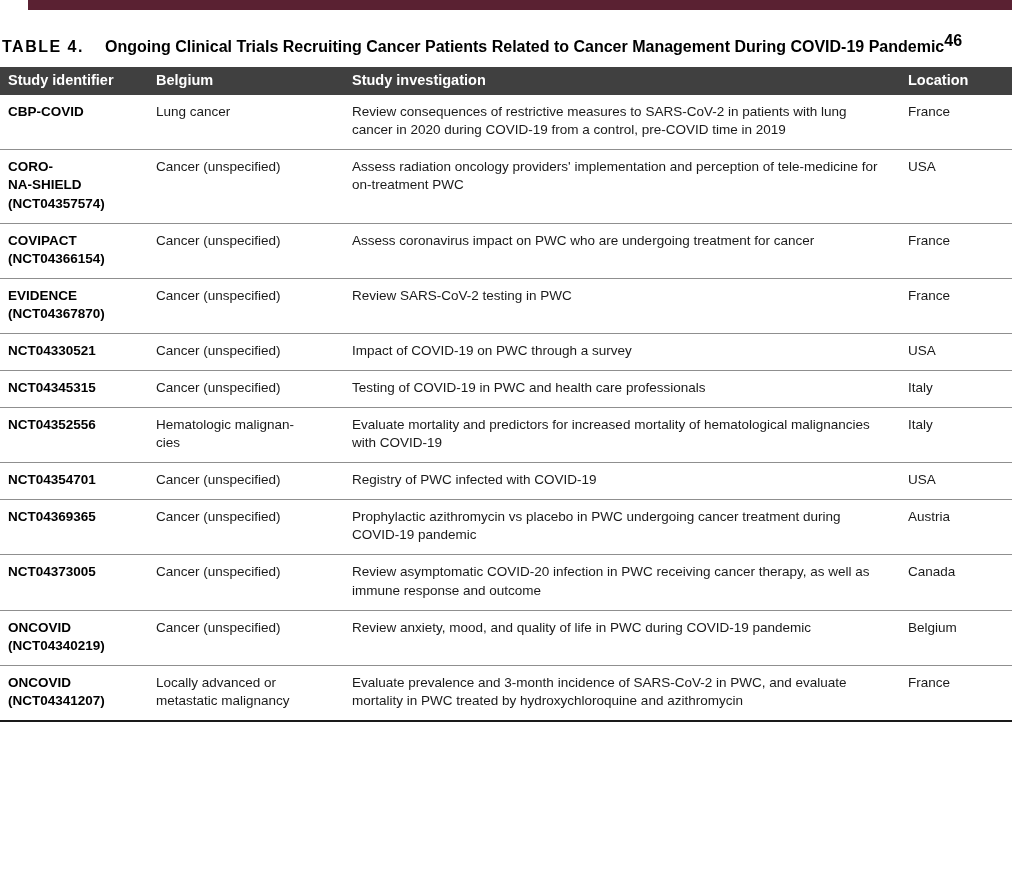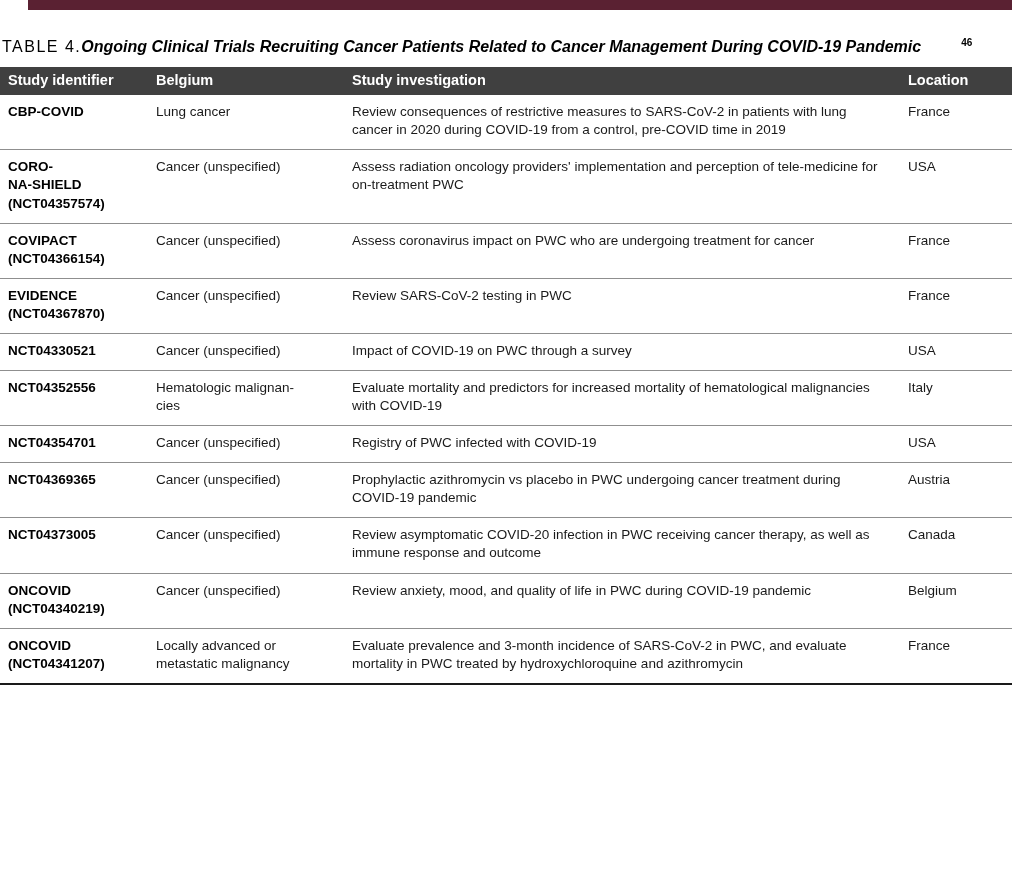--- a/index.html
+++ b/index.html
@@ -16,31 +16,30 @@
     margin-left: 28px;
     background: #5a2132;
   }
   .title-block {
     padding: 27px 8px 9px 2px;
     font-size: 16px;
     line-height: 1.3;
     color: #000;
   }
   .title-label {
-    font-weight: 400;
+    font-weight: 700;
     letter-spacing: 1.5px;
-    margin-right: 0;
+    margin-right: 21px;
   }
-  .title-text { font-weight: 700; font-style: italic; }
+  .title-text { font-weight: 700; }
   .title-ref {
     font-weight: 700;
-    font-size: 10px;
+    font-size: 16px;
     vertical-align: super;
     line-height: 0;
-    margin-left: 40px;
   }
   table.trials {
     width: 1012px;
     border-collapse: collapse;
     table-layout: fixed;
   }
   table.trials col.c-id   { width: 148px; }
   table.trials col.c-can  { width: 196px; }
   table.trials col.c-inv  { width: 556px; }
   table.trials col.c-loc  { width: 112px; }
@@ -129,20 +128,26 @@
 
   <tr>
     <td class="id-cell">NCT04330521</td>
     <td class="cancer-cell">Cancer (unspecified)</td>
     <td class="inv-cell">Impact of COVID-19 on PWC through a survey</td>
     <td class="loc-cell">USA</td>
   </tr>
 
 
 
+  <tr>
+    <td class="id-cell">NCT04345315</td>
+    <td class="cancer-cell">Cancer (unspecified)</td>
+    <td class="inv-cell">Testing of COVID-19 in PWC and health care professionals</td>
+    <td class="loc-cell">Italy</td>
+  </tr>
 
 
   <tr>
     <td class="id-cell">NCT04352556</td>
     <td class="cancer-cell">Hematologic malignan-
 cies</td>
     <td class="inv-cell">Evaluate mortality and predictors for increased mortality of hematological malignancies with COVID-19</td>
     <td class="loc-cell">Italy</td>
   </tr>
 

